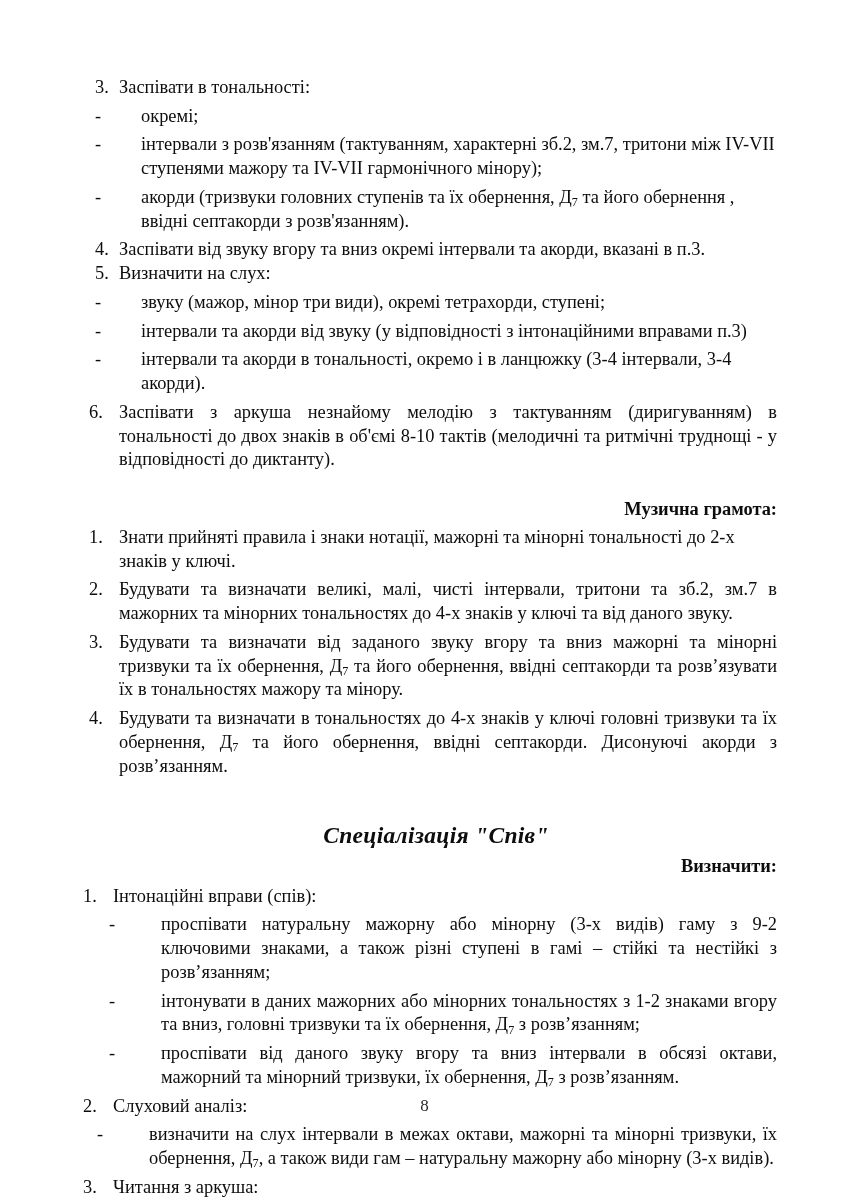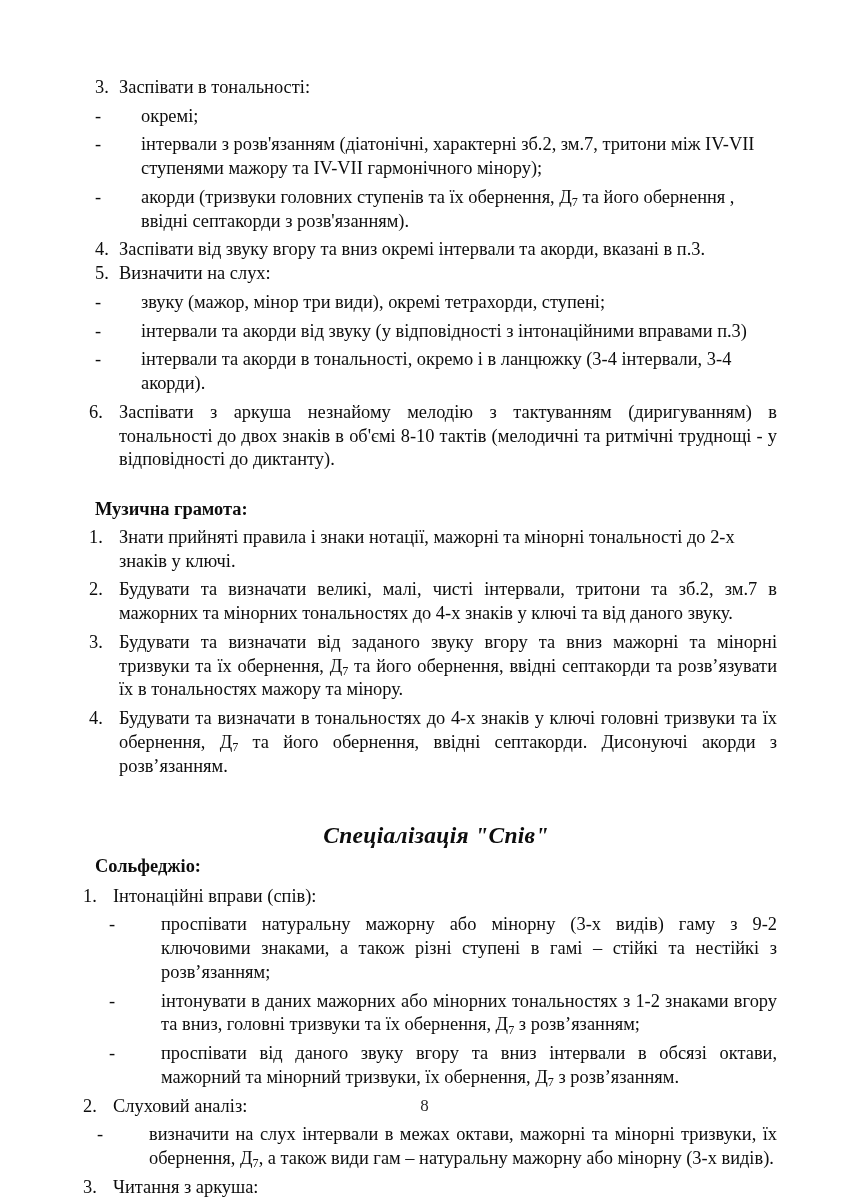--- a/index.html
+++ b/index.html
@@ -65,21 +65,21 @@
   .lvl2w { padding-left: 52px; margin-left: 14px; }
   .lvl2w > .marker { width: 52px; }
 
   .lvl2x { padding-left: 52px; margin-left: 2px; }
   .lvl2x > .marker { width: 52px; }
 
   .gap-s { margin-top: 5px; }
 
   
   .head-center {
-    text-align: left;
+    text-align: right;
     font-weight: bold;
     font-size: 18.4px;
     line-height: 1.3;
   }
   .head-big {
     text-align: center;
     font-weight: bold;
     font-style: italic;
     font-size: 23.5px;
     line-height: 1.3;
@@ -118,21 +118,21 @@
       <span class="body">Заспівати в тональності:</span>
     </div>
 
     <div class="row lvl2 gap-s">
       <span class="marker">-</span>
       <span class="body">окремі;</span>
     </div>
 
     <div class="row lvl2 gap-s">
       <span class="marker">-</span>
-      <span class="body">інтервали з розв'язанням (діатонічні, характерні зб.2, зм.7, тритони між IV-VII ступенями мажору та IV-VII гармонічного мінору);</span>
+      <span class="body">інтервали з розв'язанням (тактуванням, характерні зб.2, зм.7, тритони між IV-VII ступенями мажору та IV-VII гармонічного мінору);</span>
     </div>
 
     <div class="row lvl2d gap-s">
       <span class="marker">-</span>
       <span class="body"><span>акорди (тризвуки головних ступенів та їх обернення, Д</span><sub>7</sub><span> та його обернення , ввідні септакорди з розв'язанням).</span></span>
     </div>
 
     <div class="row lvl1 gap-s">
       <span class="marker">4.</span>
       <span class="body">Заспівати від звуку вгору та вниз окремі інтервали та акорди, вказані в п.3.</span>
@@ -185,21 +185,21 @@
     </div>
 
     <div class="row lvl1b just gap-s">
       <span class="marker">4.</span>
       <span class="body"><span>Будувати та визначати в тональностях до 4-х знаків у ключі головні тризвуки та їх обернення, Д</span><sub>7</sub><span> та його обернення, ввідні септакорди. Дисонуючі акорди з розв’язанням.</span></span>
     </div>
 
     <div class="spacer-lg"></div>
 
     <div class="head-big">Спеціалізація "Спів"</div>
-    <div class="head-center" style="margin-top:4px">Сольфеджіо:</div>
+    <div class="head-center" style="margin-top:4px">Визначити:</div>
 
     <div class="spacer-sm" style="height:6px"></div>
 
     <div class="row lvl1b" style="margin-left:-12px">
       <span class="marker">1.</span>
       <span class="body">Інтонаційні вправи (спів):</span>
     </div>
 
     <div class="row lvl2w just gap-s">
       <span class="marker">-</span>

